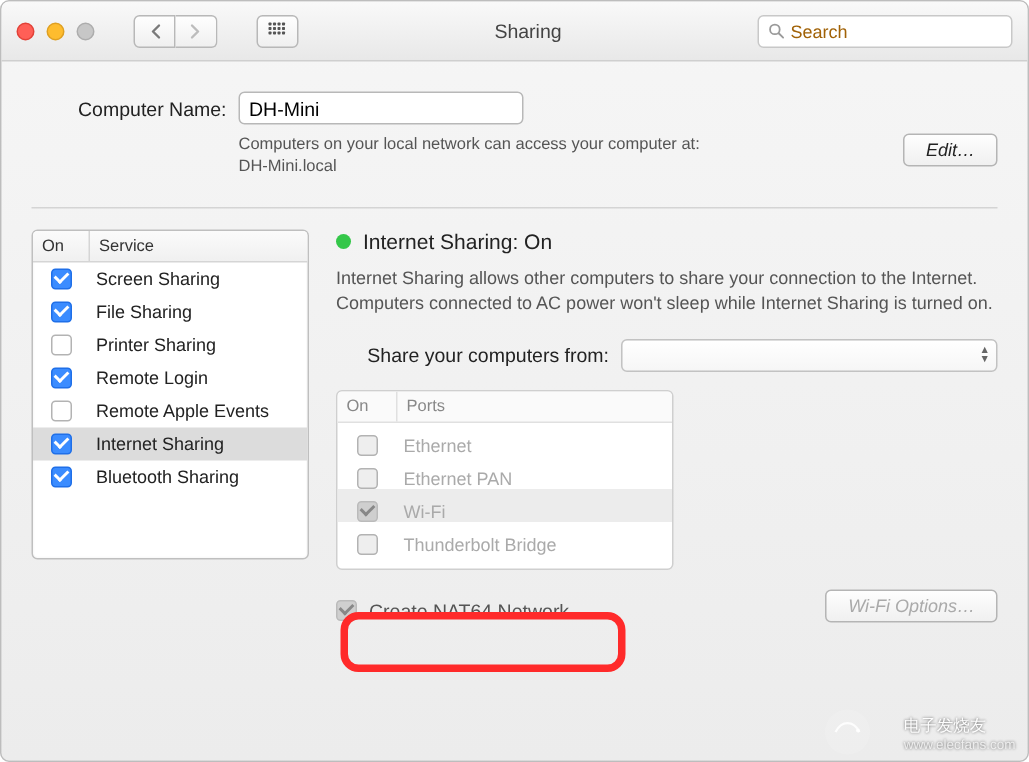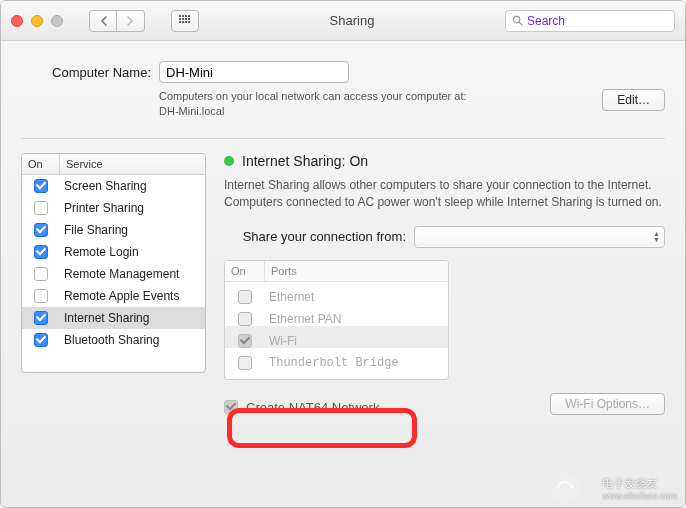--- a/index.html
+++ b/index.html
@@ -50,37 +50,37 @@
       background:linear-gradient(#fefefe,#f0f0f0);display:flex;align-items:center;justify-content:center;
       margin-left:6px;
     }
     .grid-dots{width:12px;height:12px;display:grid;grid-template-columns:repeat(4,2px);grid-template-rows:repeat(3,2px);gap:1px;}
     .grid-dots span{width:2px;height:2px;background:#555;border-radius:.5px;}
     .title {
       flex:1; text-align:center; font-size:13px; color:#444;
     }
     .search-wrap{
       width:170px;height:22px;border:1px solid #c8c8c8;border-radius:4px;
-      background:#fff;display:flex;align-items:center;padding:0 6px;color:#6d28d9;gap:4px;font-size:12px;
+      background:#fff;display:flex;align-items:center;padding:0 6px;color:#a16207;gap:4px;font-size:12px;
     }
     .search-icon-svg{width:11px;height:11px;}
     .content { padding: 20px 20px 10px 20px; }
     .row-top { display:flex; align-items:flex-start; gap:8px; margin-bottom:18px;}
     .lbl { font-size:13px; color:#222; text-align:right; width:130px; padding-top:4px;}
     .input-computer{
       flex:1;height:22px;border:1px solid #b8b8b8;border-radius:4px;background:#fff;
       padding:0 6px;font-size:13px;
     }
     .subnote{font-size:11px;color:#555;margin-top:6px;line-height:1.4;}
     .edit-btn-row{display:flex;align-items:flex-start;gap:10px;margin-left:138px;}
     .edit-area{flex:1;}
     .btn{
       height:22px;padding:0 14px;border:1px solid #b5b5b5;border-radius:4px;
       background:linear-gradient(#fefefe,#f0f0f0);font-size:12px;color:#222;
-      display:inline-flex;align-items:center;justify-content:center;
+      display:inline-flex;align-items:center;justify-content:center;font-style:italic;
     }
     .btn.disabled{color:#aaa;}
     .hr{border:none;border-top:1px solid #d4d4d4;margin:12px 0 14px;}
     .main-row{display:flex;gap:18px;}
     .service-box{
       width:185px;height:220px;border:1px solid #bfbfbf;border-radius:4px;overflow:hidden;background:#fff;
       display:flex;flex-direction:column;
       box-shadow: inset 0 0 0 1px rgba(0,0,0,.02);
     }
     .service-head{display:flex;font-size:11px;color:#333;border-bottom:1px solid #d5d5d5;background:linear-gradient(#fbfbfb,#f0f0f0);}
@@ -209,41 +209,35 @@
         </div>
         <div class="service-body" id="svc-body">
             <div class="svc-row">
               <div class="svc-chk-cell">
                 <div class="chk checked"></div>
               </div>
               <div class="svc-label">Screen Sharing</div>
             </div>
             <div class="svc-row">
               <div class="svc-chk-cell">
+                <div class="chk checked"></div>
+              </div>
+              <div class="svc-label">File Sharing</div>
+            </div>
+            <div class="svc-row">
+              <div class="svc-chk-cell">
                 <div class="chk"></div>
               </div>
               <div class="svc-label">Printer Sharing</div>
             </div>
             <div class="svc-row">
               <div class="svc-chk-cell">
                 <div class="chk checked"></div>
               </div>
-              <div class="svc-label">File Sharing</div>
-            </div>
-            <div class="svc-row">
-              <div class="svc-chk-cell">
-                <div class="chk checked"></div>
-              </div>
               <div class="svc-label">Remote Login</div>
-            </div>
-            <div class="svc-row">
-              <div class="svc-chk-cell">
-                <div class="chk"></div>
-              </div>
-              <div class="svc-label">Remote Management</div>
             </div>
             <div class="svc-row">
               <div class="svc-chk-cell">
                 <div class="chk"></div>
               </div>
               <div class="svc-label">Remote Apple Events</div>
             </div>
             <div class="svc-row selected">
               <div class="svc-chk-cell">
                 <div class="chk checked"></div>
@@ -260,21 +254,21 @@
       </div>
 
       <div class="right-pane">
         <div class="status-row">
           <div class="status-dot"></div>
           <div class="status-text">Internet Sharing: On</div>
         </div>
         <div class="desc">Internet Sharing allows other computers to share your connection to the Internet. Computers connected to AC power won't sleep while Internet Sharing is turned on.</div>
 
         <div class="form-row">
-          <div class="form-lbl">Share your connection from:</div>
+          <div class="form-lbl">Share your computers from:</div>
           <div class="popup">
             <div class="popup-arrows">
               <span>▲</span>
                 <span>▼</span>
             </div>
           </div>
         </div>
 
         <div class="form-row">
           <div class="ports-box">
@@ -298,21 +292,21 @@
                 <div class="port-row sel">
                   <div class="port-chk-cell">
                     <div class="chk disabled checked"></div>
                   </div>
                   <div style="padding-left: 4px;">Wi-Fi</div>
                 </div>
                 <div class="port-row">
                   <div class="port-chk-cell">
                     <div class="chk disabled"></div>
                   </div>
-                  <div style="padding-left: 4px; font-family: Liberation Mono, monospace;">Thunderbolt Bridge</div>
+                  <div style="padding-left: 4px;">Thunderbolt Bridge</div>
                 </div>
               </div>
           </div>
         </div>
 
         <div class="nat-wrap">
           <div class="chk disabled checked"></div>
           <span style="font-size:13px;color:#555;">Create NAT64 Network</span>
         </div>
 

